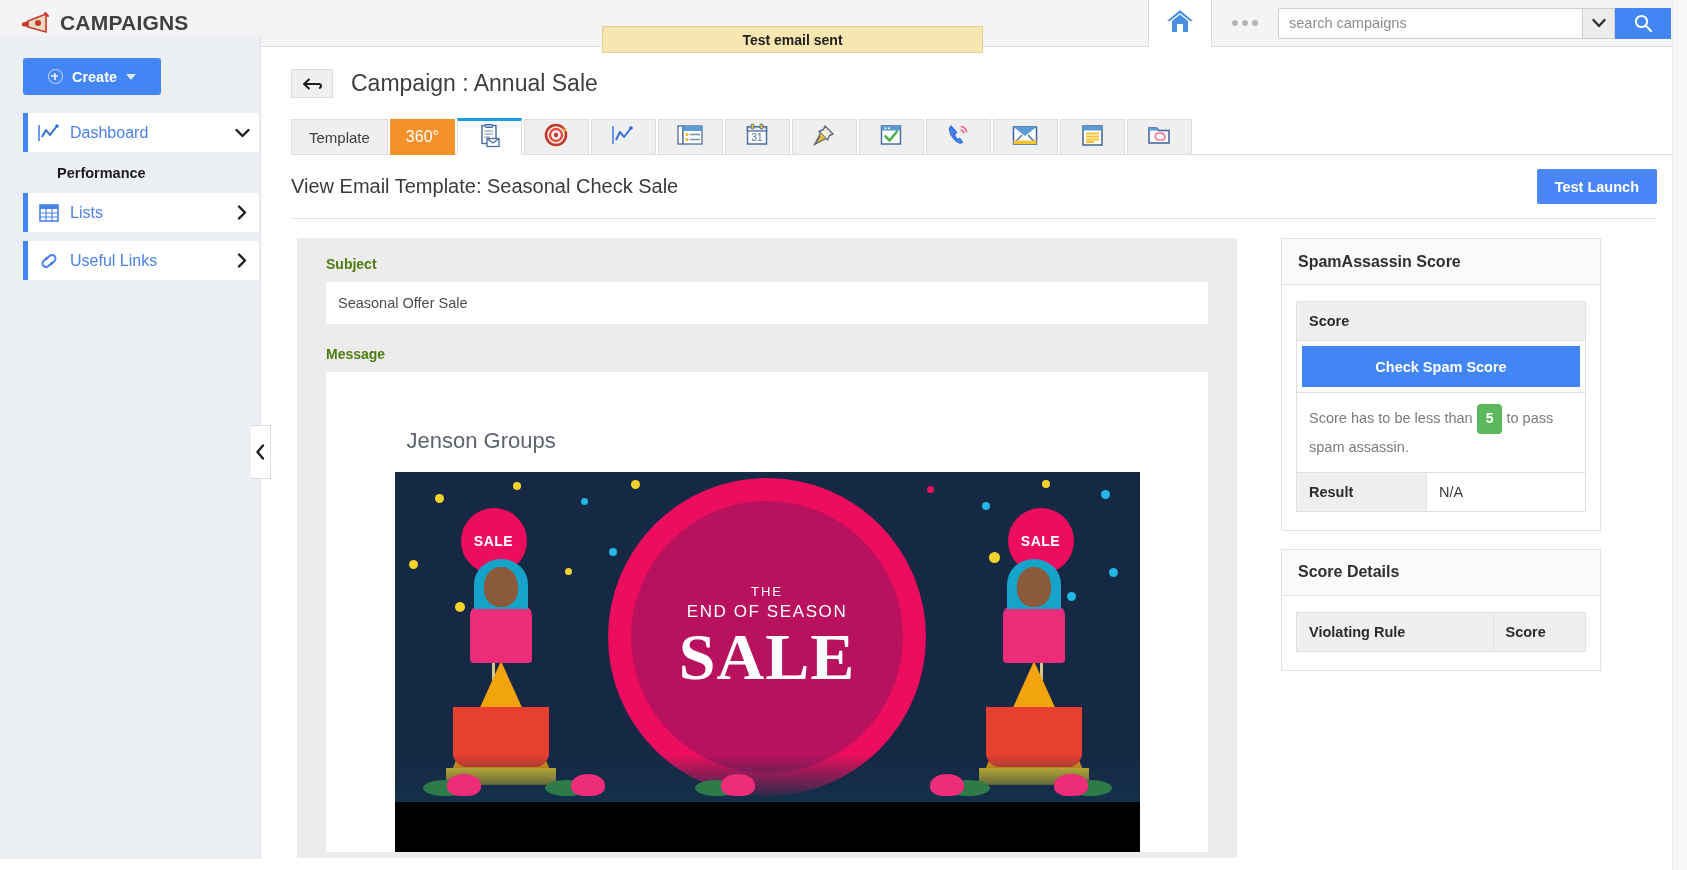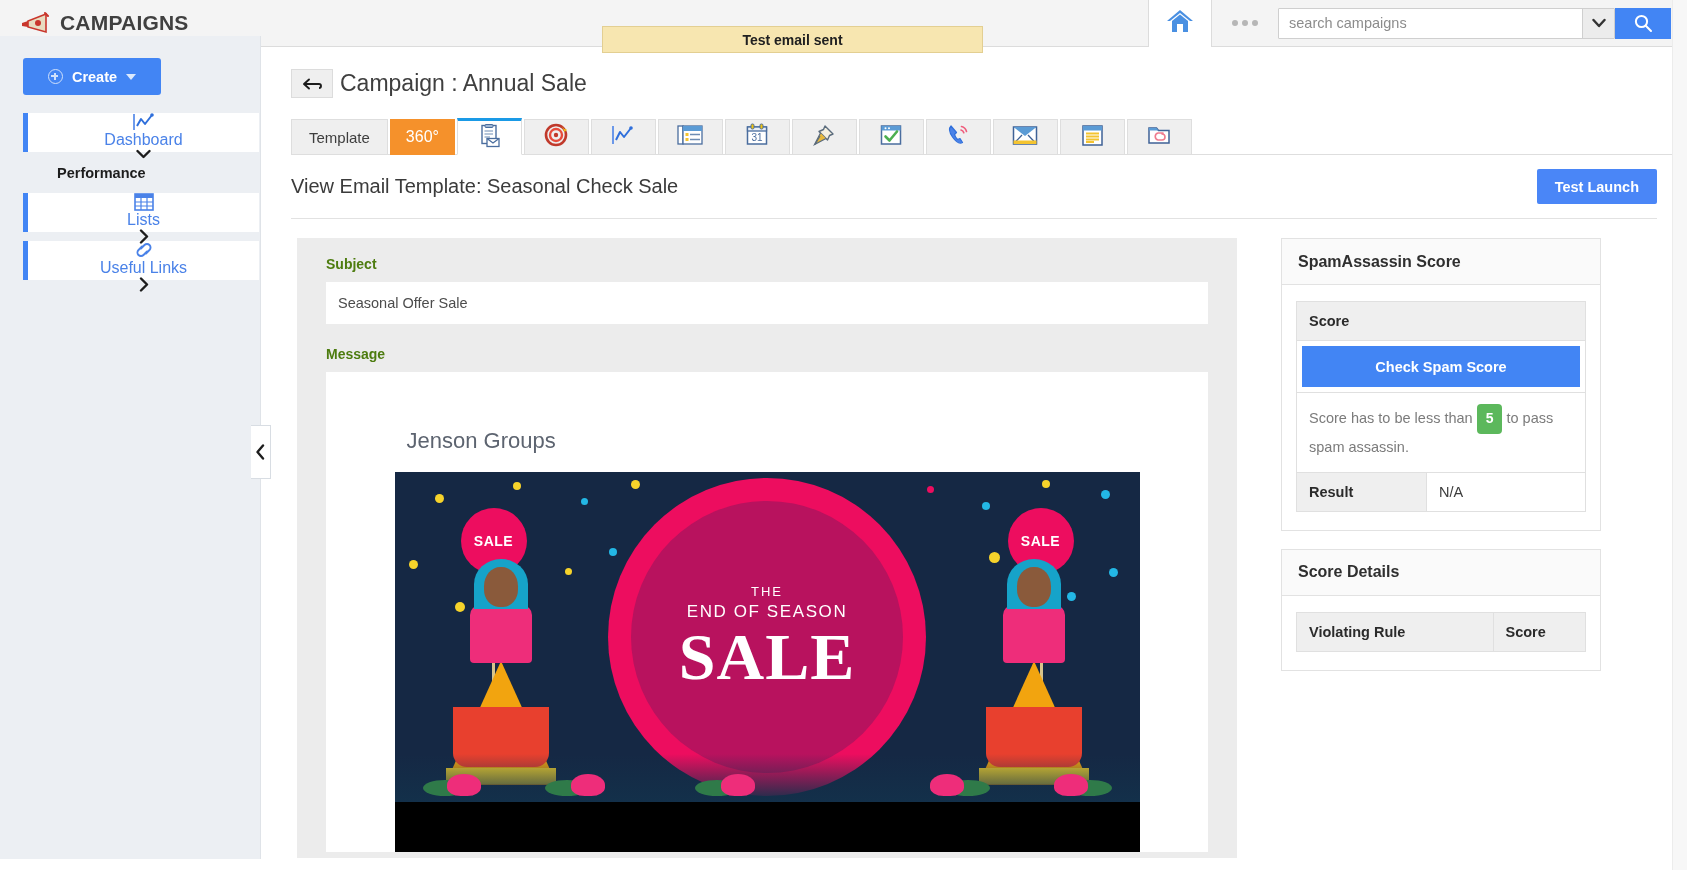--- a/index.html
+++ b/index.html
@@ -97,21 +97,21 @@
   .plus-circle::before { left: 2.5px; top: 5.4px; width: 7px; height: 1.6px; }
   .plus-circle::after  { top: 2.5px; left: 5.4px; height: 7px; width: 1.6px; }
   .tri-down {
     width: 0; height: 0; border-left: 5px solid transparent;
     border-right: 5px solid transparent; border-top: 6px solid #dce9fc;
   }
 
   .nav-item {
     margin-left: 23px; width: 236px; height: 39px;
     background: #ffffff; border-left: 5px solid #4285f4;
-    display: flex; align-items: center; cursor: pointer; flex-direction: column;
+    display: flex; align-items: center; cursor: pointer;
   }
   .nav-item .nav-icon {
     width: 42px; display: flex; align-items: center; justify-content: center;
   }
   .nav-item .nav-label {
     flex: 1; color: #4a82e8; font-size: 16px;
   }
   .nav-item .nav-arrow {
     width: 34px; display: flex; align-items: center; justify-content: center;
     color: #222;
@@ -129,21 +129,21 @@
     display: flex; align-items: center; justify-content: center;
     cursor: pointer; z-index: 30;
   }
 
   
   .main {
     position: absolute; top: 47px; left: 261px;
     width: 1426px; height: 823px; background: #ffffff;
   }
   .page-head {
-    display: flex; align-items: center; gap: 7px;
+    display: flex; align-items: center; gap: 18px;
     padding: 22px 0 0 30px;
   }
   .back-btn {
     width: 42px; height: 29px; background: #efefef; border: 1px solid #dcdcdc;
     display: flex; align-items: center; justify-content: center;
     cursor: pointer; font-size: 17px; color: #222;
   }
   .page-title { font-size: 23px; color: #3f3f3f; }
 
   

